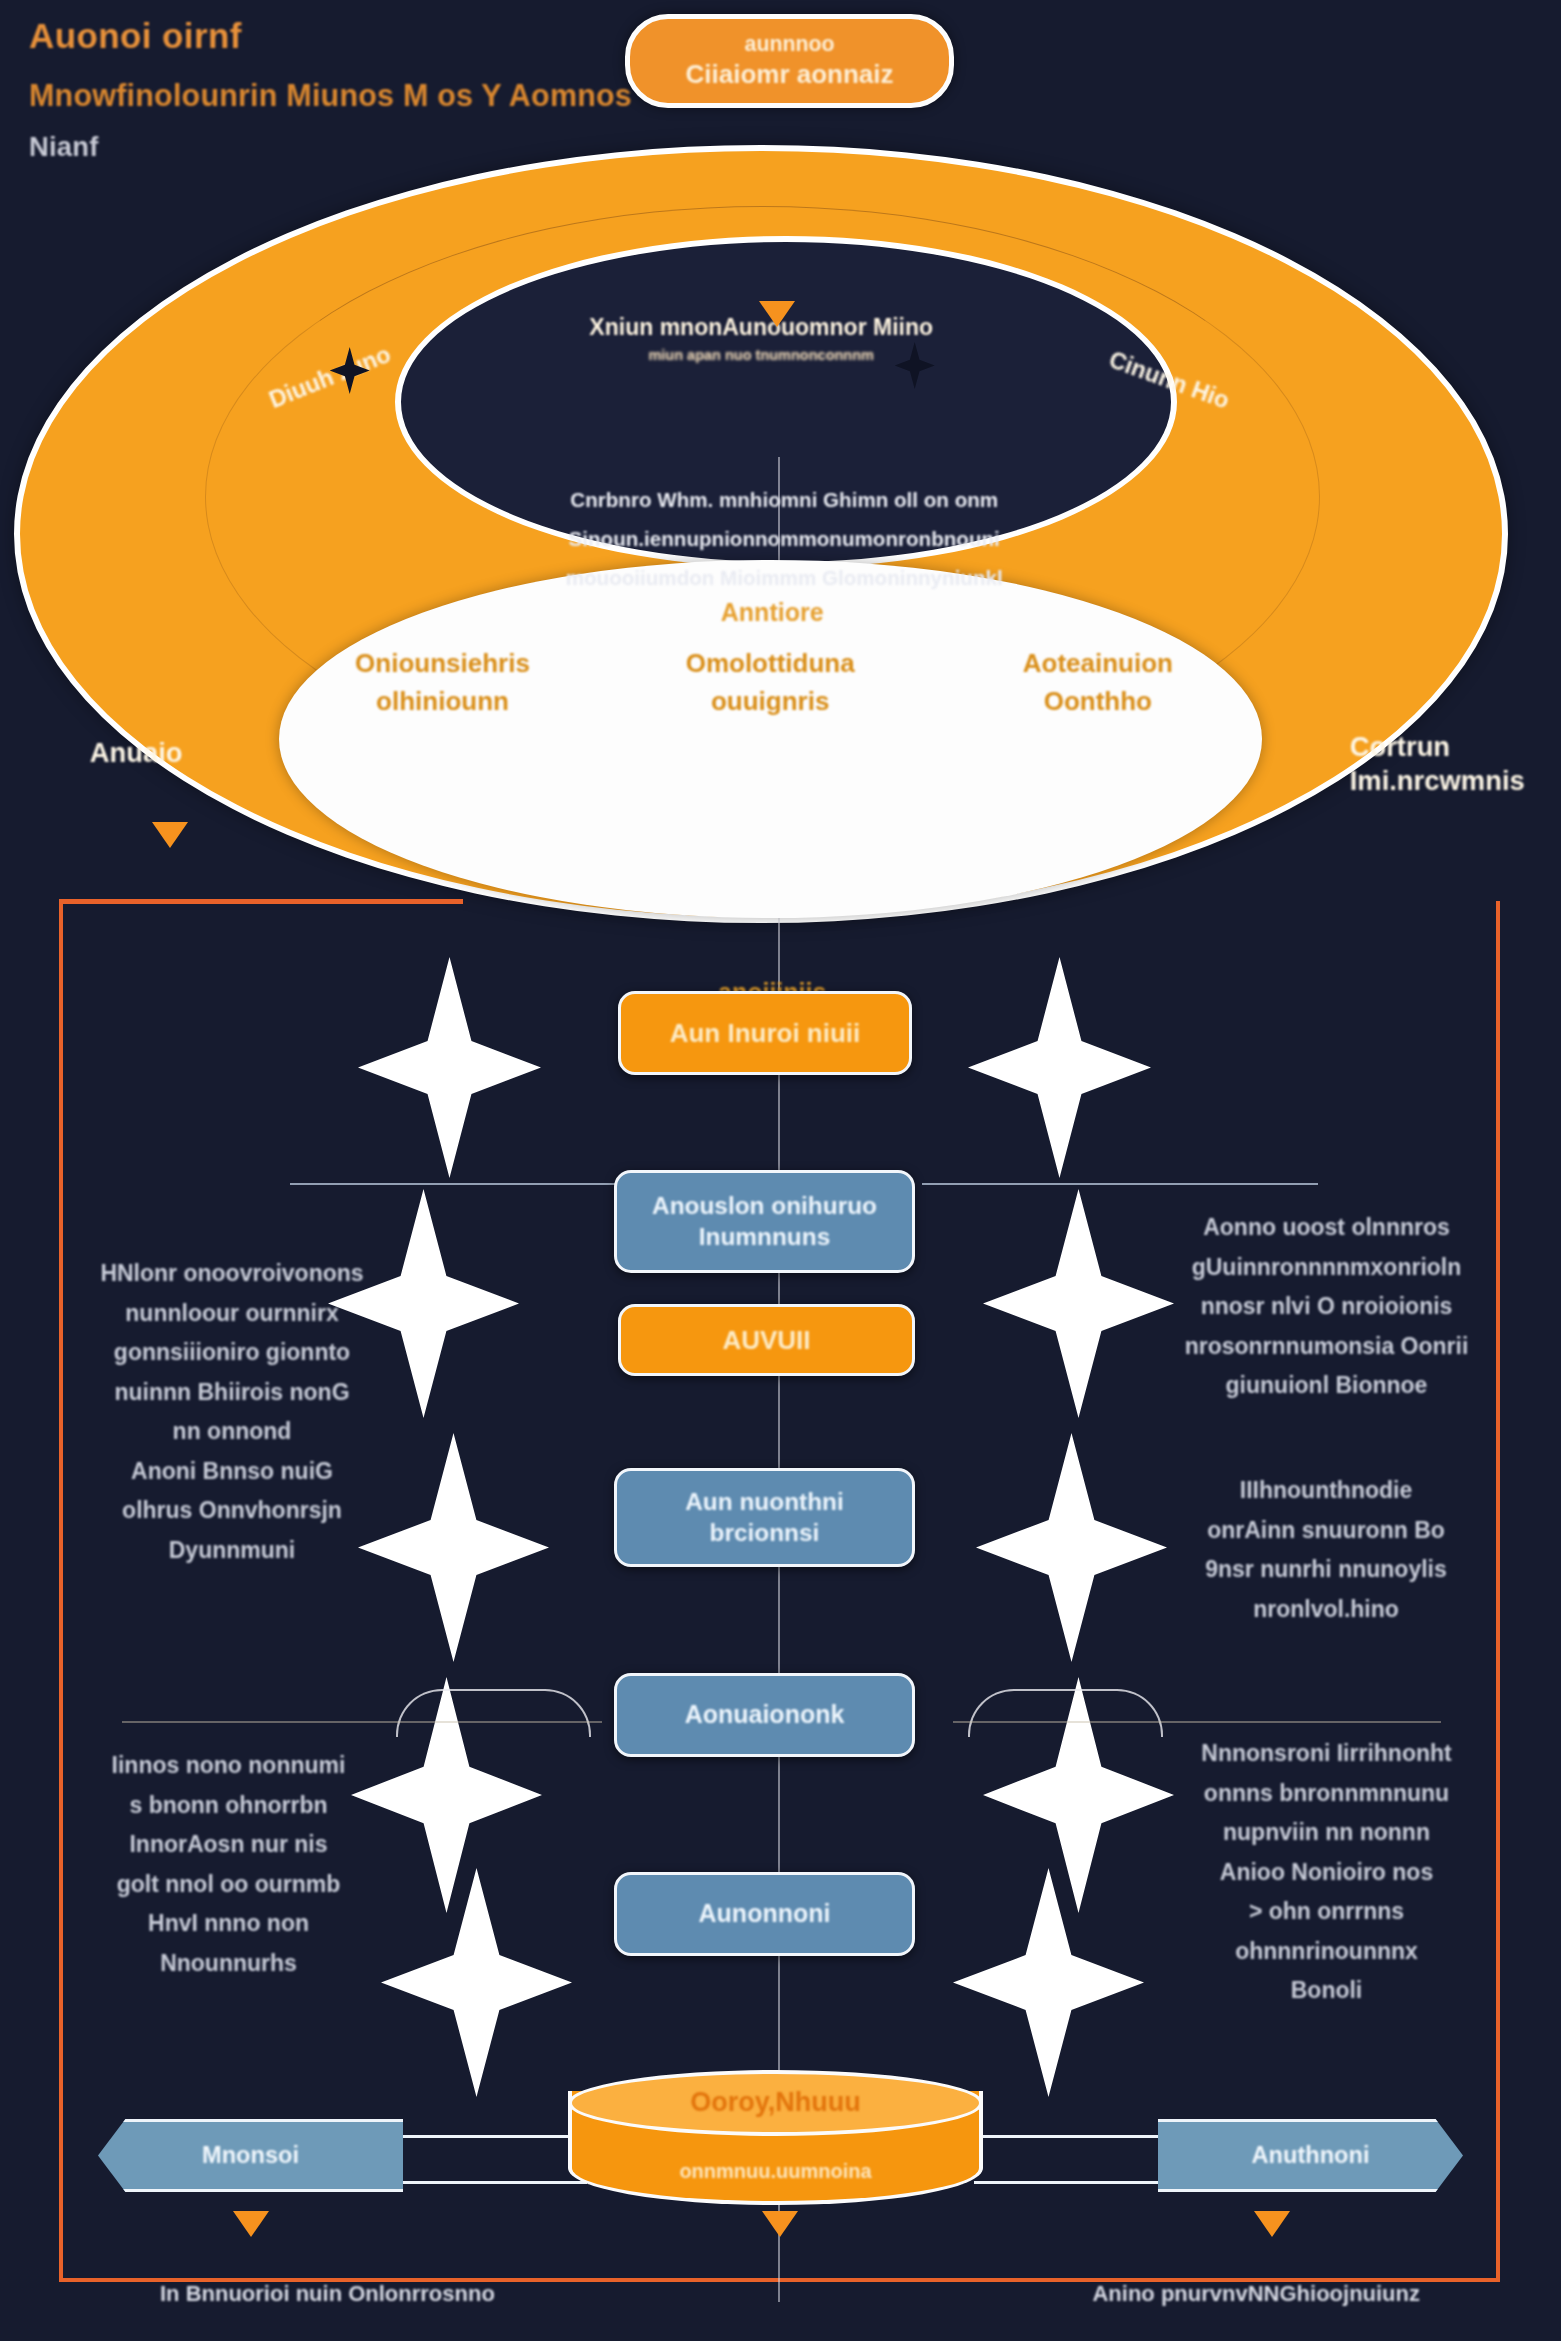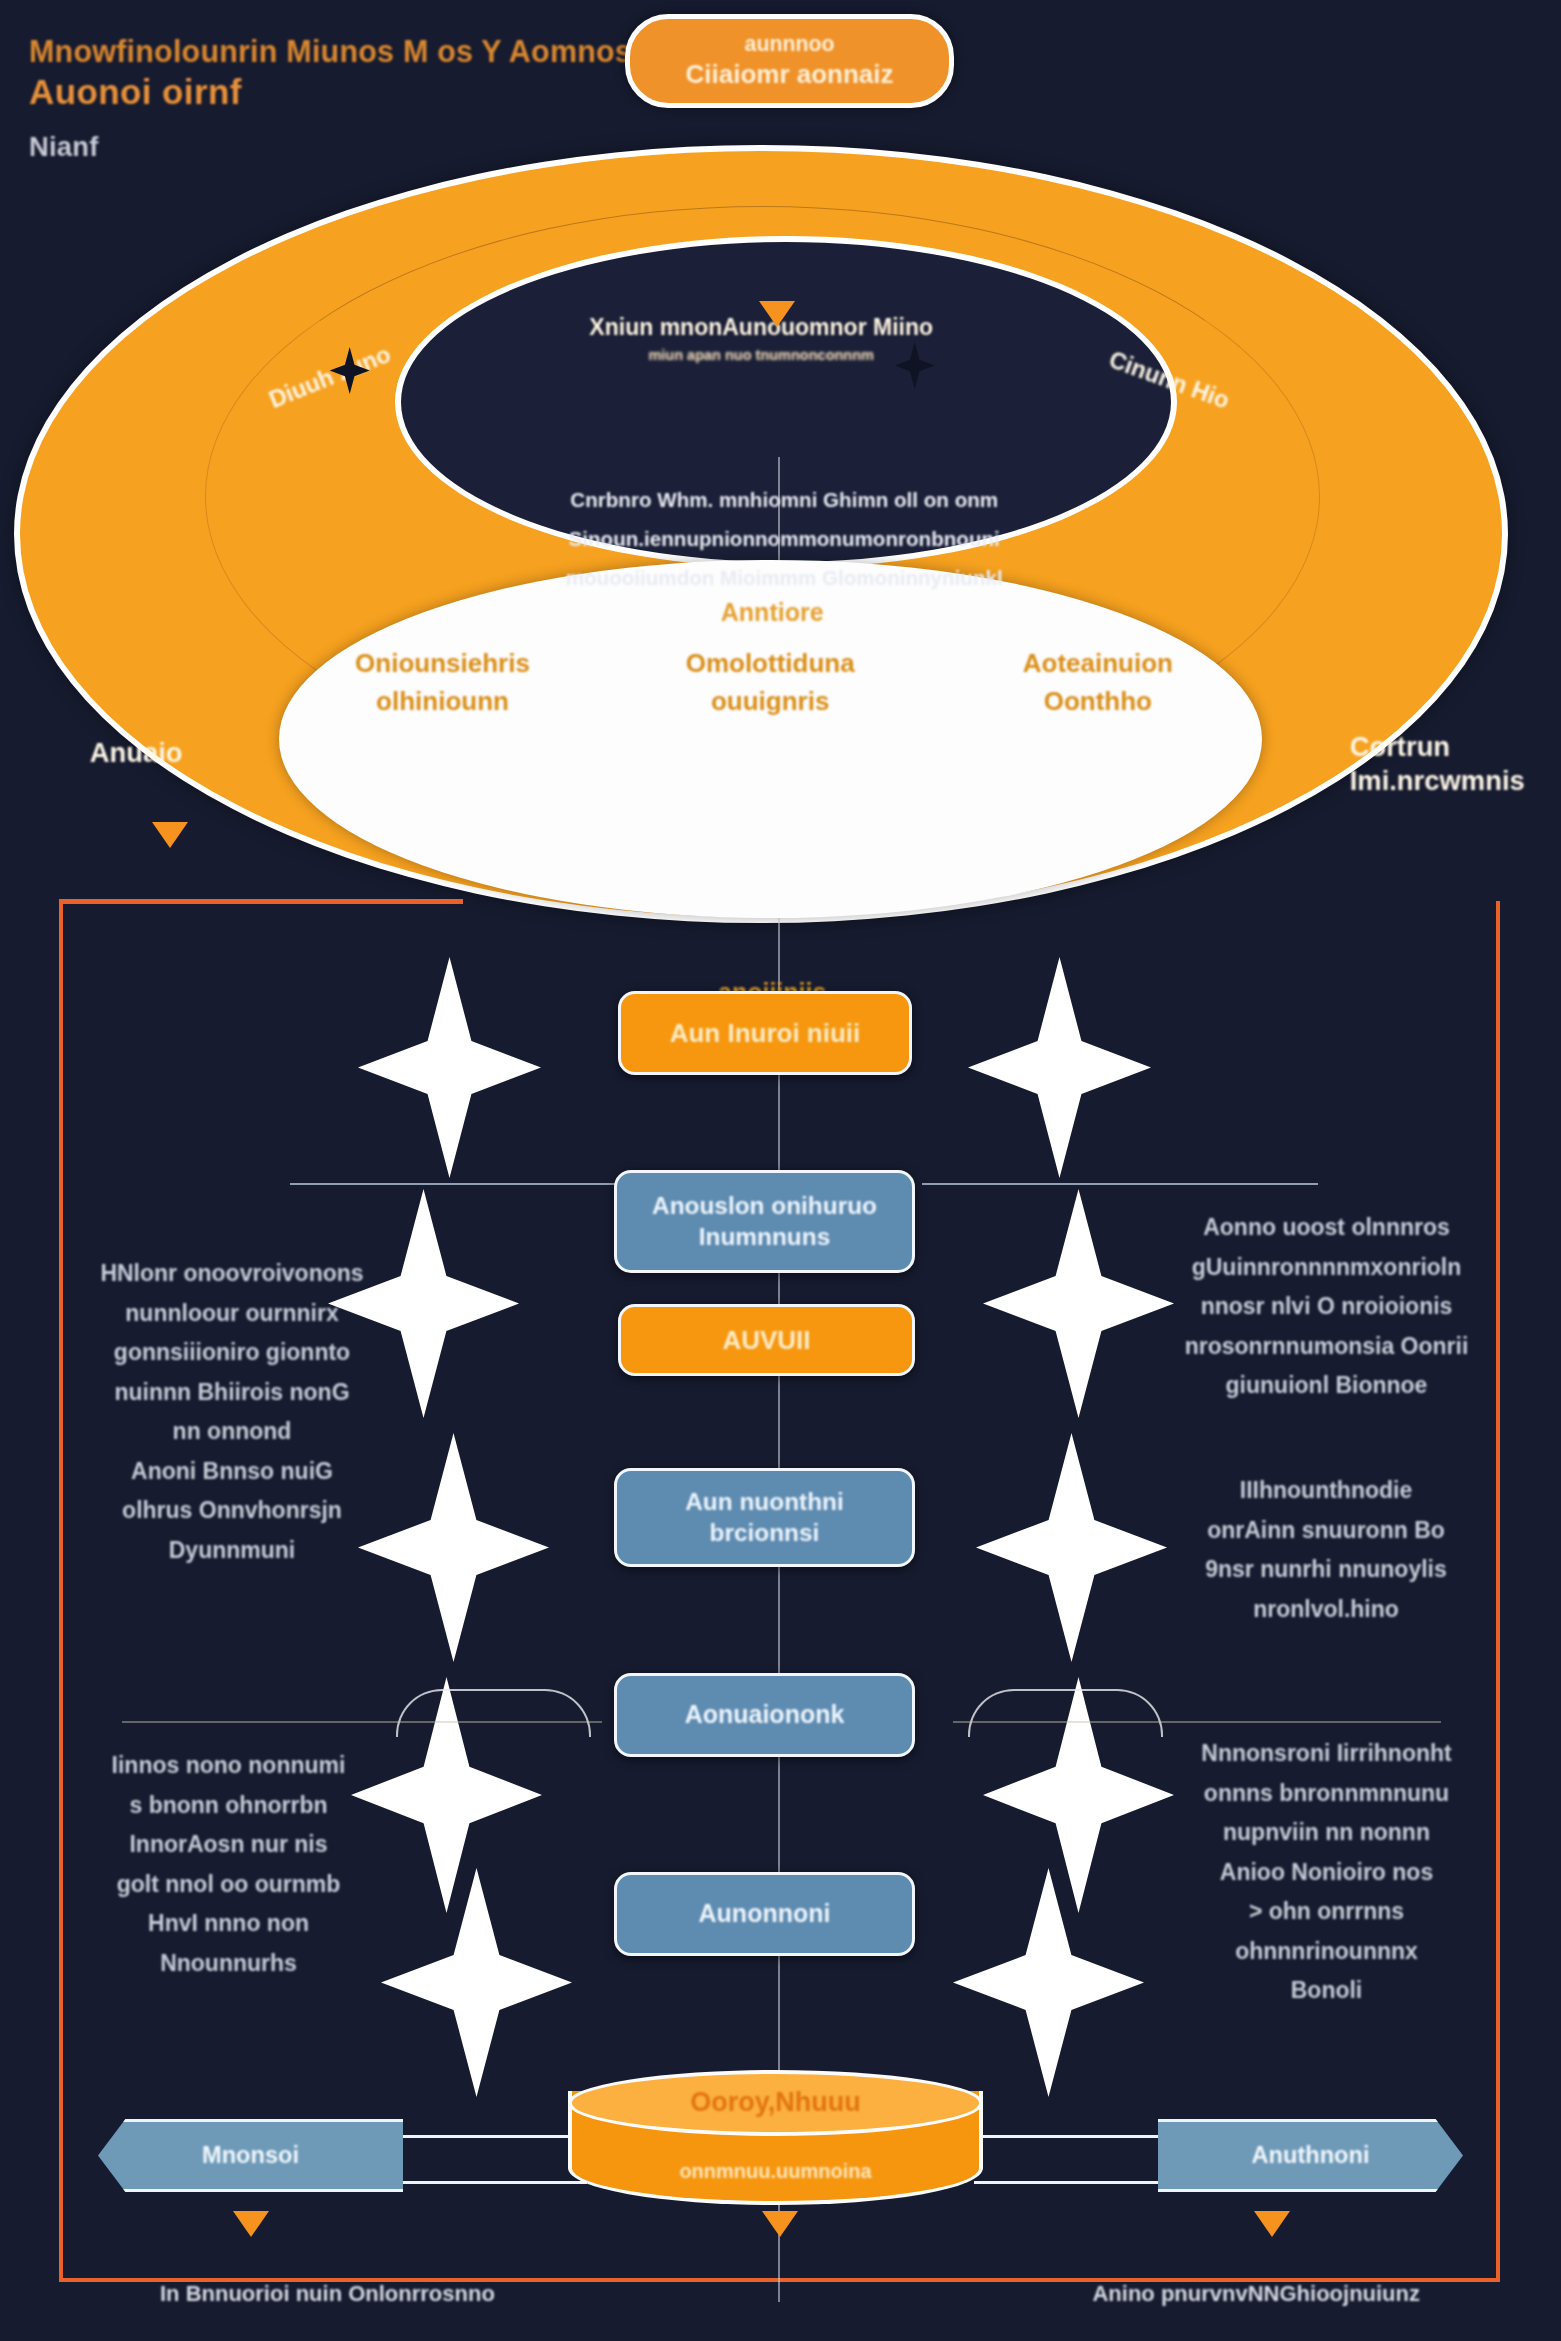--- a/index.html
+++ b/index.html
@@ -257,22 +257,22 @@
     border-bottom:none;border-radius:46px 46px 0 0;
   }
   .hline{position:absolute;z-index:10;background:rgba(200,190,170,.45);height:1.5px;}
 </style>
 </head>
 <body>
 
 <div id="page">
 
   <div id="title-block">
+    <div id="title-line1">Auonoi oirnf</div>
     <div id="title-line2">Mnowfinolounrin Miunos M os Y Aomnos</div>
-    <div id="title-line1">Auonoi oirnf</div>
     <div id="title-line3">Nianf</div>
   </div>
 
   <div id="top-pill">
     <span class="l1">aunnnoo</span>
     <span class="l2">Ciiaiomr aonnaiz</span>
   </div>
 
   <div id="donut-wrap">
     <div id="donut-outer"></div>

